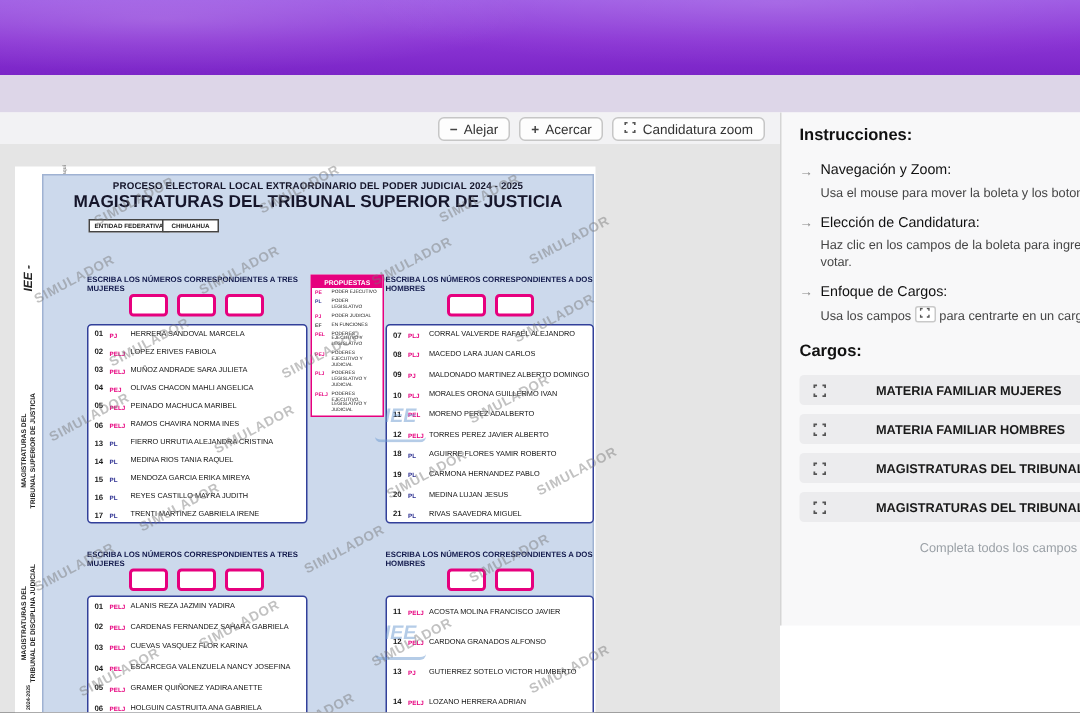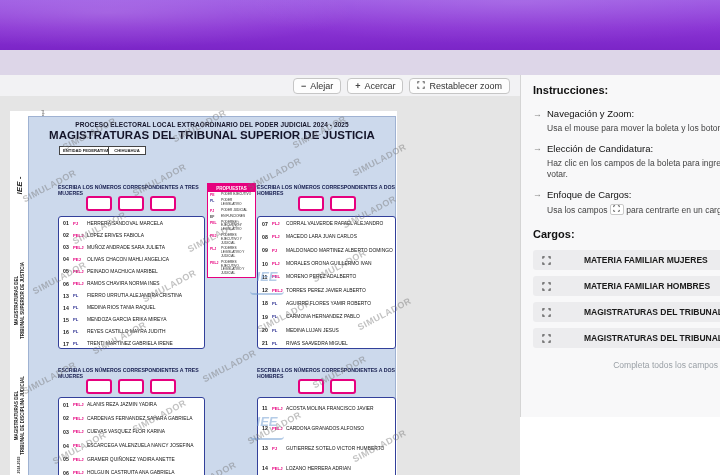--- a/index.html
+++ b/index.html
@@ -128,21 +128,21 @@
     <button class="tbtn">
       <span class="sym">+</span>
       <span>Acercar</span>
     </button>
     <button class="tbtn">
       <span class="ficon">
         <svg width="8" height="8" viewBox="0 0 10 10">
             <path d="M1 3V1h2M7 1h2v2M9 7v2H7M3 9H1V7" fill="none" stroke="#555" stroke-width="1.3"></path>
           </svg>
       </span>
-      <span>Restablecer zoom</span>
+      <span>Candidatura zoom</span>
     </button>
   </div>
 
   <div class="canvas">
     <div class="ballot">
 
       <div class="side-rot fold">Doblar aquí</div>
       <div class="side-rot iee-logo">IEE -</div>
       <div class="side-rot st1">
         <div>MAGISTRATURAS DEL</div>

